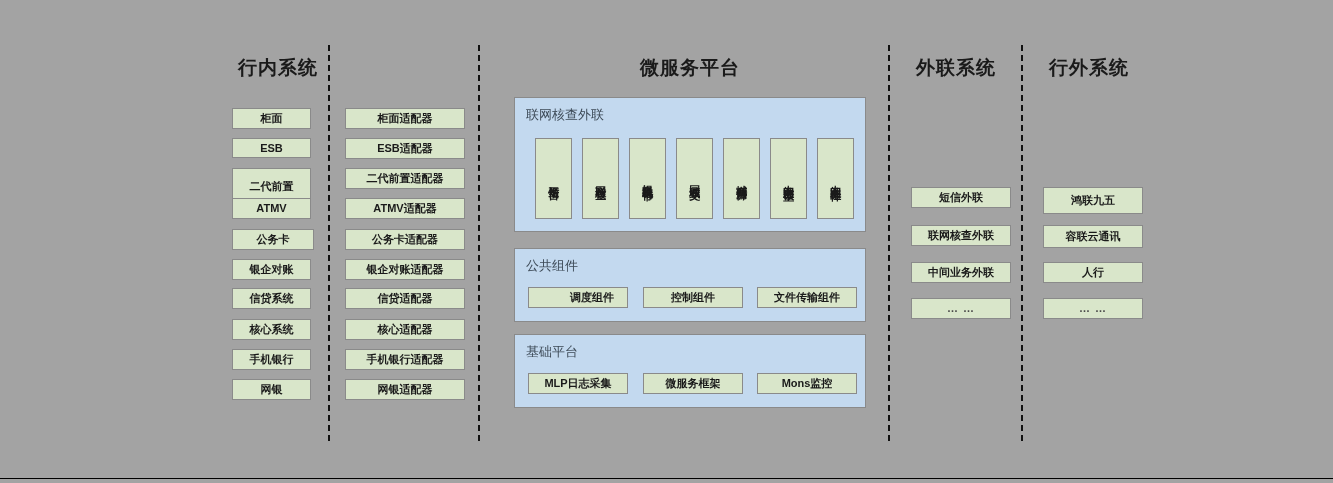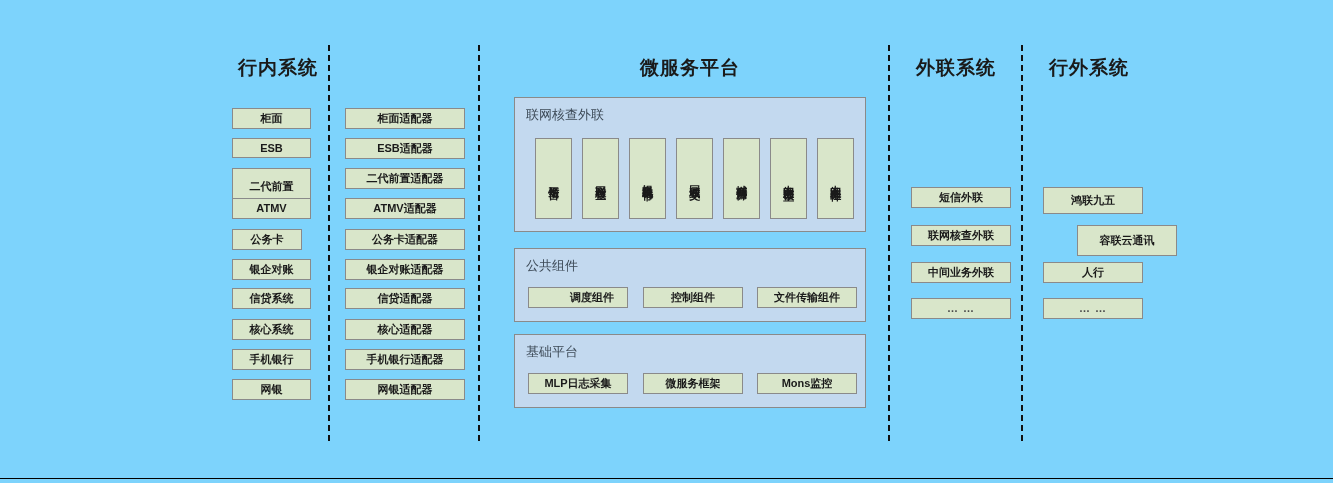--- a/index.html
+++ b/index.html
@@ -5,21 +5,21 @@
   * { box-sizing: border-box; }
   html, body {
     margin: 0; padding: 0;
     background: #ffffff;
     font-family: "Liberation Sans", "DejaVu Sans", sans-serif;
   }
   #canvas {
     position: relative;
     width: 1333px;
     height: 483px;
-    background: #7dd3fc;
+    background: #a3a3a3;
     overflow: hidden;
   }
 
   
   .divider {
     position: absolute;
     top: 45px;
     height: 396px;
     width: 0;
     border-left: 2px dashed #111111;
@@ -112,21 +112,21 @@
   <div class="platform-title" style="left:514px; top:55px; width:352px;">微服务平台</div>
 
   <div class="col-header" style="left:898px; top:55px; width:116px;">外联系统</div>
 
   <div class="col-header" style="left:1031px; top:55px; width:116px;">行外系统</div>
 
   <div class="node" style="left:232px; top:108px;  width:79px; height:21px;">柜面</div>
   <div class="node" style="left:232px; top:138px;  width:79px; height:20px;">ESB</div>
   <div class="node" style="left:232px; top:168px;  width:79px; height:36px;">二代前置</div>
   <div class="node" style="left:232px; top:198px;  width:79px; height:21px;">ATMV</div>
-  <div class="node" style="left:232px; top:229px;  width:70px; height:21px;">公务卡</div>
+  <div class="node" style="left:232px; top:229px;  width:82px; height:21px;">公务卡</div>
   <div class="node" style="left:232px; top:259px;  width:79px; height:21px;">银企对账</div>
   <div class="node" style="left:232px; top:288px;  width:79px; height:21px;">信贷系统</div>
   <div class="node" style="left:232px; top:319px;  width:79px; height:21px;">核心系统</div>
   <div class="node" style="left:232px; top:349px;  width:79px; height:21px;">手机银行</div>
   <div class="node" style="left:232px; top:379px;  width:79px; height:21px;">网银</div>
 
   <div class="node" style="left:345px; top:108px; width:120px; height:21px;">柜面适配器</div>
   <div class="node" style="left:345px; top:138px; width:120px; height:21px;">ESB适配器</div>
   <div class="node" style="left:345px; top:168px; width:120px; height:21px;">二代前置适配器</div>
   <div class="node" style="left:345px; top:198px; width:120px; height:21px;">ATMV适配器</div>
@@ -161,19 +161,19 @@
   <div class="node" style="left:528px; top:373px; width:100px; height:21px;">MLP日志采集</div>
   <div class="node" style="left:643px; top:373px; width:100px; height:21px;">微服务框架</div>
   <div class="node" style="left:757px; top:373px; width:100px; height:21px;">Mons监控</div>
 
   <div class="node" style="left:911px; top:187px; width:100px; height:21px;">短信外联</div>
   <div class="node" style="left:911px; top:225px; width:100px; height:21px;">联网核查外联</div>
   <div class="node" style="left:911px; top:262px; width:100px; height:21px;">中间业务外联</div>
   <div class="node muted" style="left:911px; top:298px; width:100px; height:21px;">… …</div>
 
   <div class="node" style="left:1043px; top:187px; width:100px; height:27px;text-align:center;">鸿联九五</div>
-  <div class="node" style="left:1043px; top:225px; width:100px; height:31px;margin-left:34px;">容联云通讯</div>
+  <div class="node" style="left:1043px; top:225px; width:100px; height:23px;">容联云通讯</div>
   <div class="node" style="left:1043px; top:262px; width:100px; height:21px;">人行</div>
   <div class="node muted" style="left:1043px; top:298px; width:100px; height:21px;">… …</div>
 
   <div class="bottom-rule" style="top:478px;"></div>
 
 </div>
 
 </body></html>

